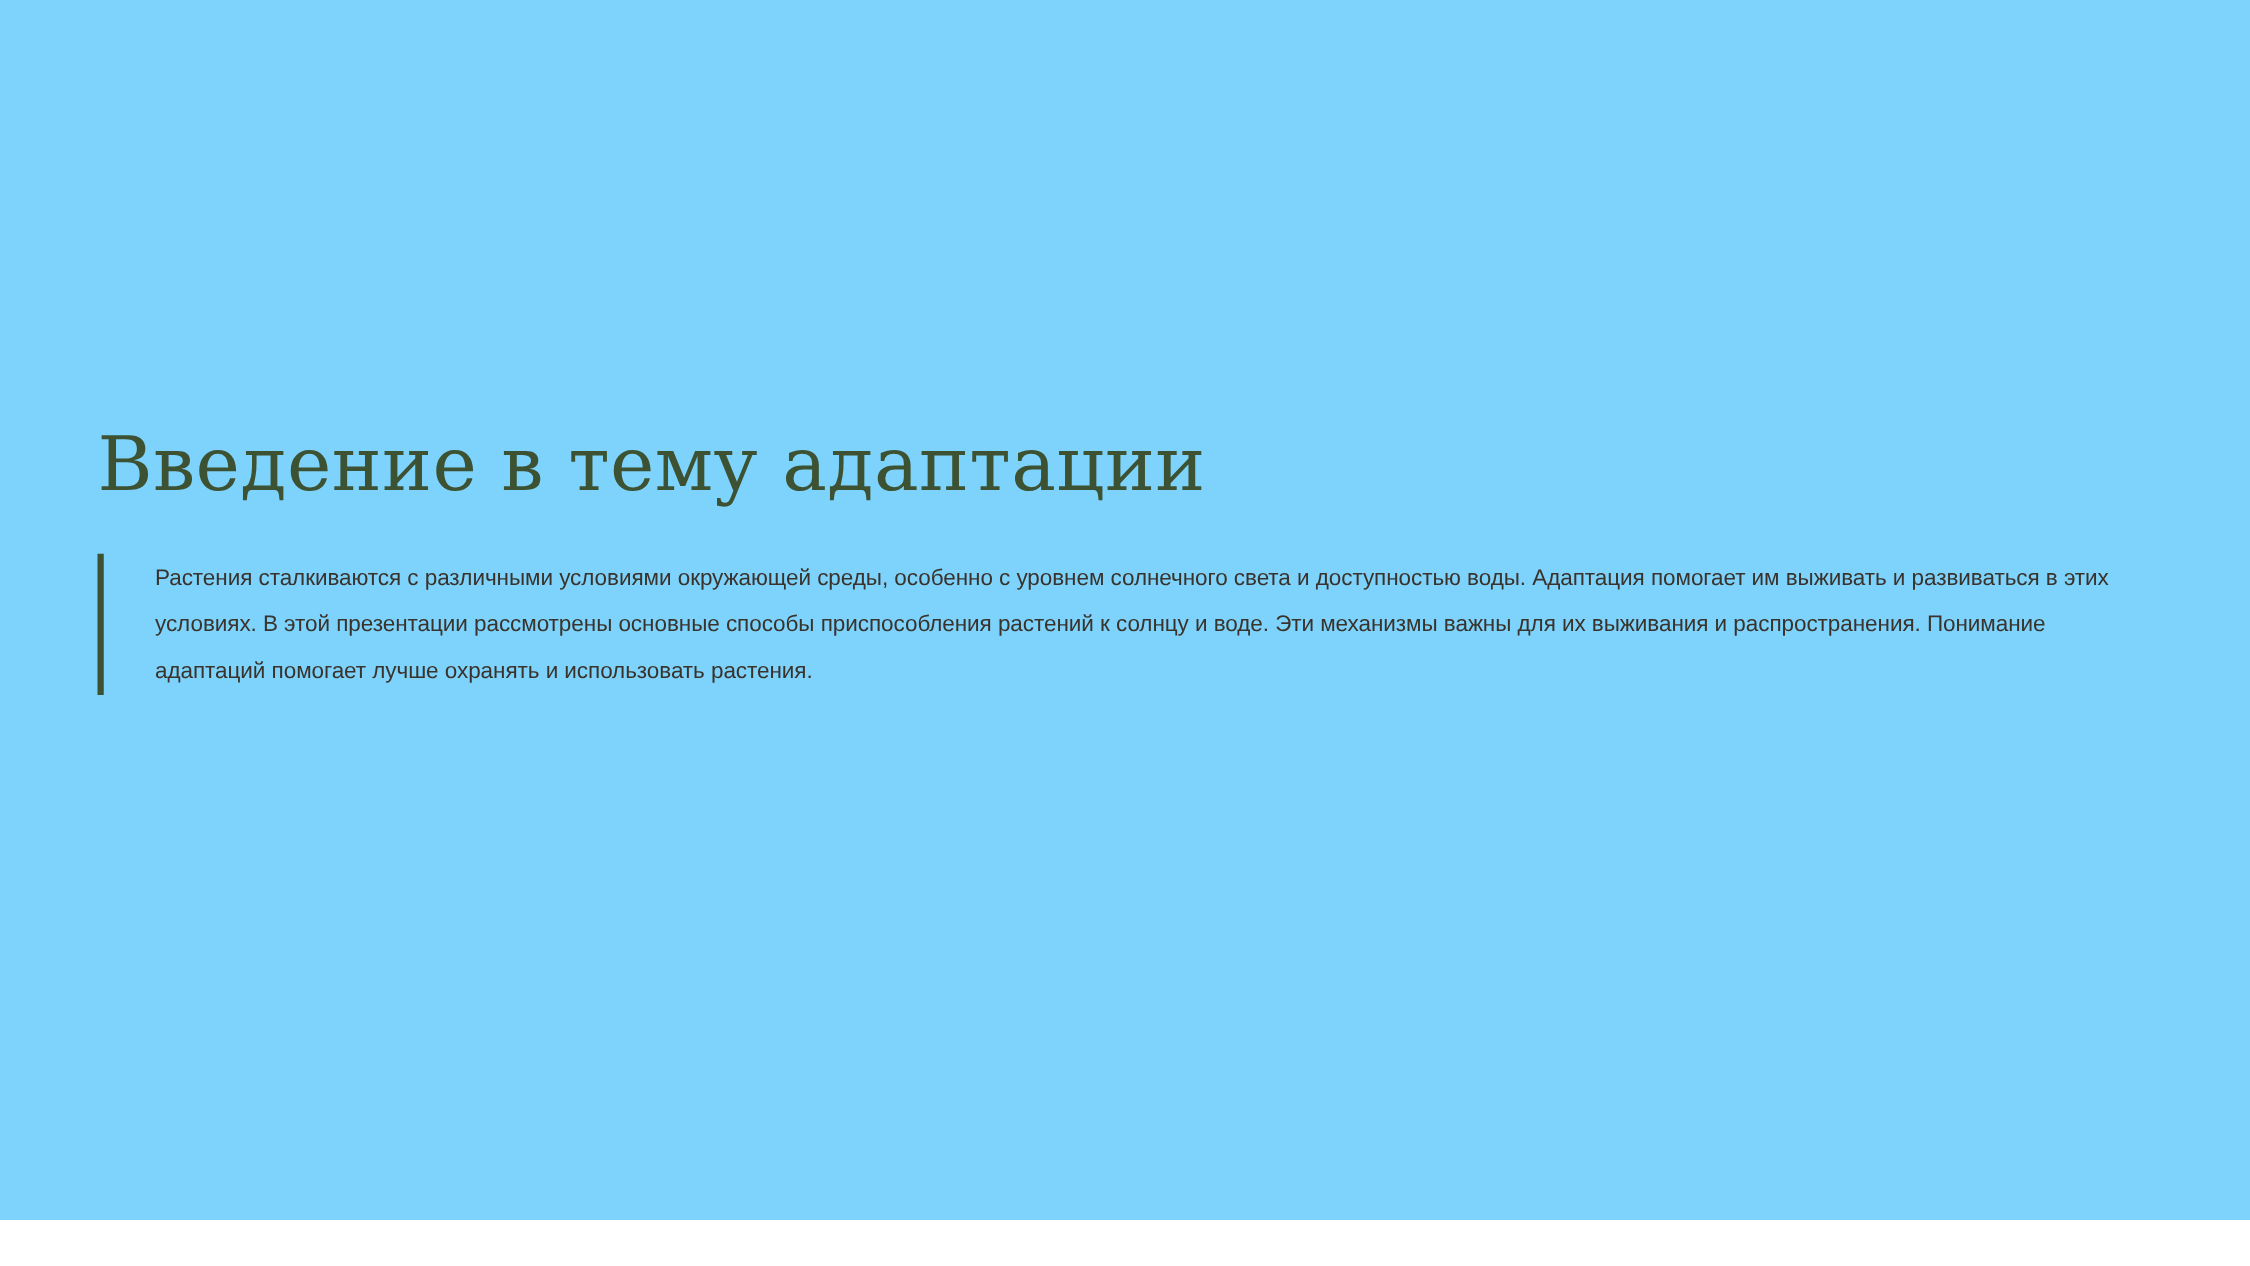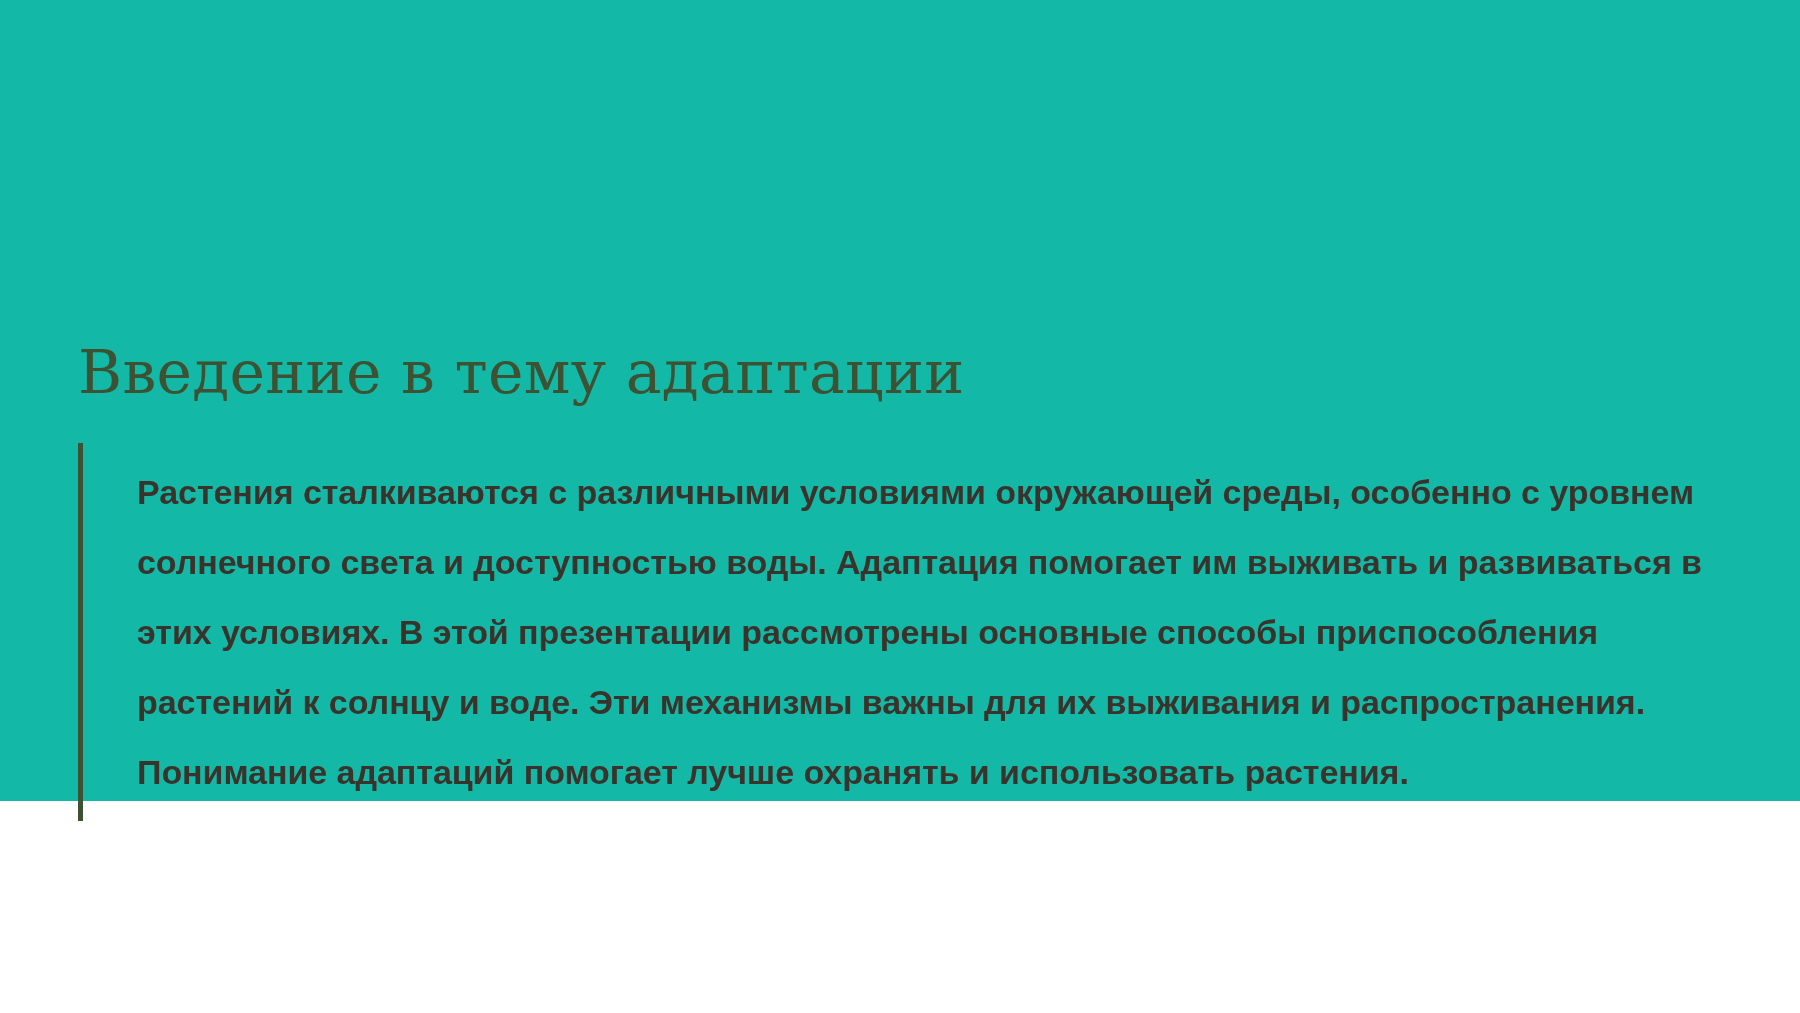--- a/index.html
+++ b/index.html
@@ -11,22 +11,22 @@
   body {
     width: 1800px;
     height: 1013px;
     overflow: hidden;
     font-family: "Liberation Sans", sans-serif;
   }
 
   #slide {
     position: relative;
     width: 1800px;
-    height: 801px;
-    background: #14b8a6;
+    height: 976px;
+    background: #7dd3fc;
     box-sizing: border-box;
   }
 
   #slide-content {
     position: absolute;
     left: 78px;
     top: 340px;
     width: 1640px;
   }
 
@@ -52,25 +52,25 @@
     width: 5px;
     background: #3C5233;
     border-radius: 0;
     margin-right: 40px;
     align-self: stretch;
   }
 
   #body-paragraph {
     flex: 1 1 auto;
     font-family: "Liberation Sans", sans-serif;
-    font-size: 34px;
-    font-weight: 700;
+    font-size: 18px;
+    font-weight: 400;
     line-height: 2.06;
     color: #3A332C;
-    margin: 14px;
+    margin: 1px;
     padding: 0;
     letter-spacing: -0.05px;
     text-align: left;
     max-width: 1600px;
   }
 </style>
 </head>
 <body>
 
 <div id="slide">

